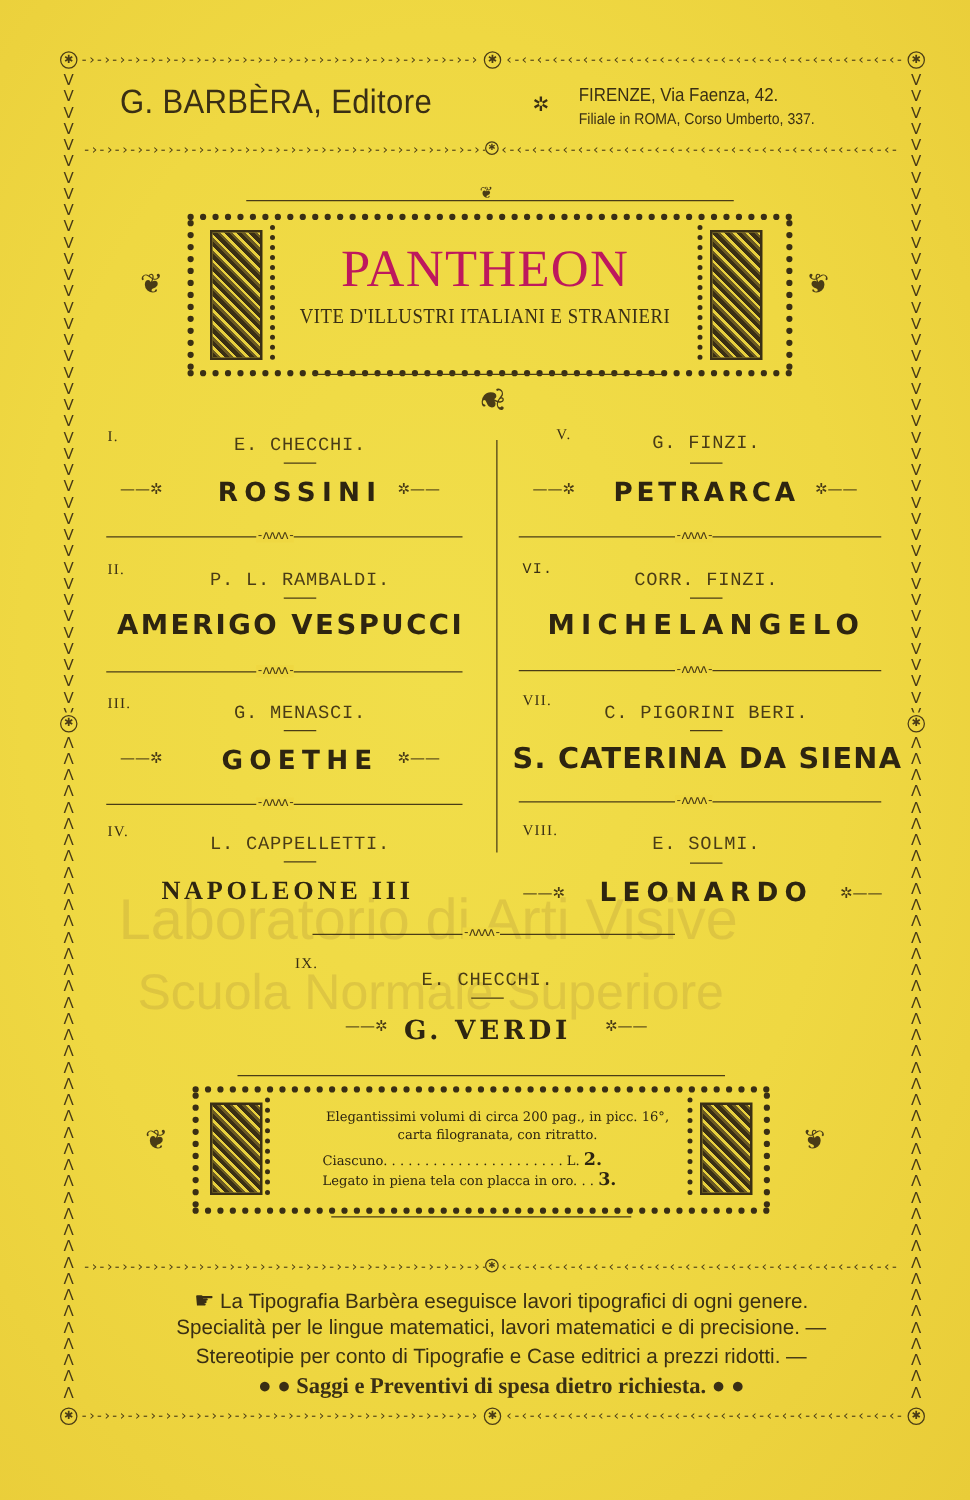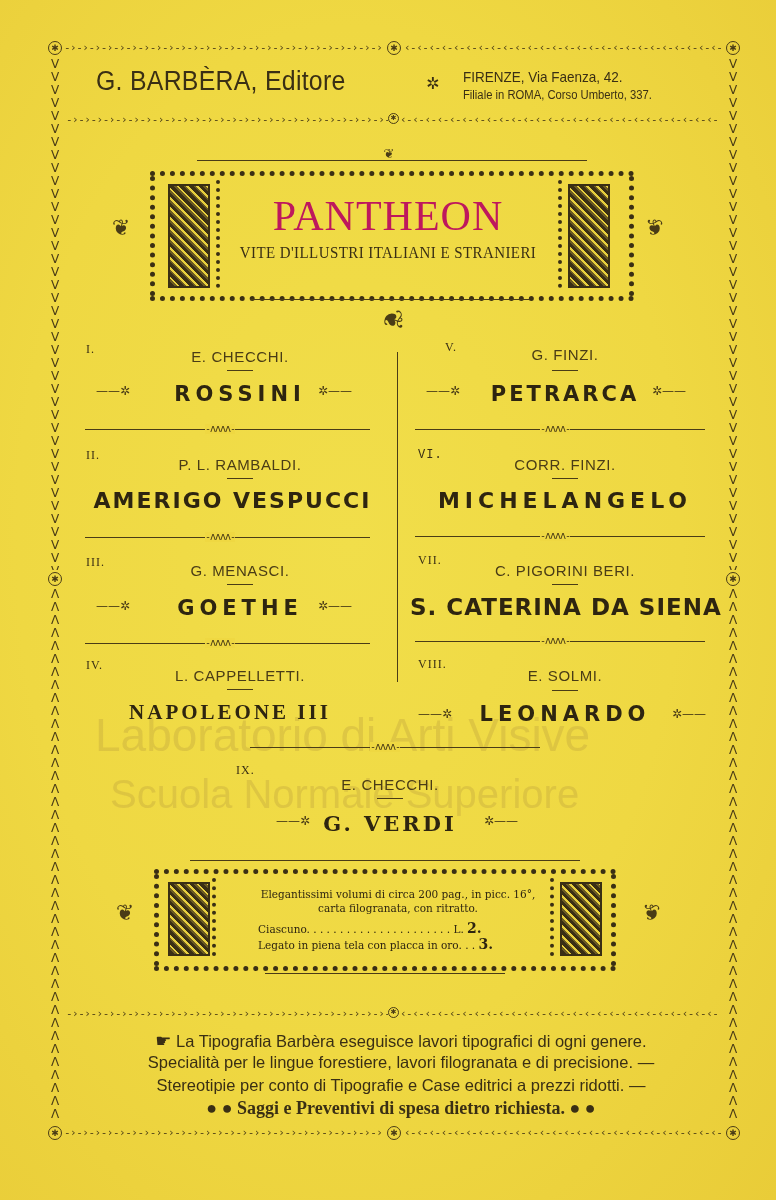--- a/index.html
+++ b/index.html
@@ -36,21 +36,21 @@
     font-family:"Liberation Serif", serif; font-size:42px; letter-spacing:1px; color:#be185d; }
   .psub { position:absolute; left:0; width:100%; top:243px; text-align:center;
     font-family:"Liberation Serif", serif; font-size:17px; letter-spacing:0.5px; color:#3a2f14; transform:scaleX(0.88); }
   .side-orn { position:absolute; font-family:"DejaVu Sans", sans-serif; color:#4a3c16; font-size:22px; }
 
   .rule { position:absolute; height:1px; background:#4a3c16; }
   .squig { position:absolute; font-family:"DejaVu Sans Mono", monospace; font-size:10px; color:#4a3c16; line-height:10px; letter-spacing:-1px; }
 
   
   .num { position:absolute; font-family:"Liberation Serif", serif; font-size:12px; color:#3a2f14; letter-spacing:1px; }
-  .author { position:absolute; text-align:center; font-family:Liberation Sans, sans-serif; font-size:15px; color:#4a3c16; letter-spacing:0.6px; }
+  .author { position:absolute; text-align:center; font-family:Liberation Mono, monospace; font-size:15px; color:#4a3c16; letter-spacing:0.6px; }
   .ashort { position:absolute; height:1px; width:26px; background:#4a3c16; }
   .title { position:absolute; text-align:center; font-family:"DejaVu Sans", sans-serif; font-weight:bold;
     font-size:21px; color:#2e2510; letter-spacing:3px; white-space:nowrap; }
   .title.wide { letter-spacing:5px; }
   .dash-star { position:absolute; font-size:12px; color:#4a3c16; font-family:"DejaVu Sans", sans-serif; white-space:nowrap; }
 
   .center-line { position:absolute; left:397px; top:352px; width:1px; height:330px; background:#4a3c16; }
 
   
   .qbox { position:absolute; left:154px; top:869px; width:462px; height:92px;
@@ -384,15 +384,15 @@
 <div class="qtext" style="top:902px;">carta filogranata, con ritratto.</div>
 <div class="qprice" style="top:920px;"><span>Ciascuno. . . . . . . . . . . . . . . . . . . . . . L.</span> <b>2.</b></div>
 <div class="qprice" style="top:936px;"><span>Legato in piena tela con placca in oro. . .</span> <b>3.</b></div>
 <div class="rule" style="left:265px; top:973px; width:240px;"></div>
 
 <div class="frame-line-h" style="left:66px; top:1008px; width:322px;">-›-›-›-›-›-›-›-›-›-›-›-›-›-›-›-›-›-›-›-›-›-›-›-›-›-›-›-›-›-›-›-›-›-›-›-›-›-›-›-›-›-›-›</div>
 <div class="rosette" style="left:388px; top:1007px; width:9px; height:9px; font-size:7px; line-height:9px;">✱</div>
 <div class="frame-line-h" style="left:400px; top:1008px; width:320px;">‹-‹-‹-‹-‹-‹-‹-‹-‹-‹-‹-‹-‹-‹-‹-‹-‹-‹-‹-‹-‹-‹-‹-‹-‹-‹-‹-‹-‹-‹-‹-‹-‹-‹-‹-‹-‹-‹-‹-‹-‹-‹-‹</div>
 
 <div class="foot" style="top:1030px;"><span class="hand">☛</span> <span>La Tipografia Barbèra eseguisce lavori tipografici di ogni genere.</span></div>
-<div class="foot" style="top:1053px;">Specialità per le lingue forestiere, lavori filogranata e di precisione. —</div>
+<div class="foot" style="top:1053px;">Specialità per le lingue matematici, lavori matematici e di precisione. —</div>
 <div class="foot" style="top:1076px;">Stereotipie per conto di Tipografie e Case editrici a prezzi ridotti. —</div>
 <div class="foot bold" style="top:1098px;">● ● Saggi e Preventivi di spesa dietro richiesta. ● ●</div>
 
 </body></html>

